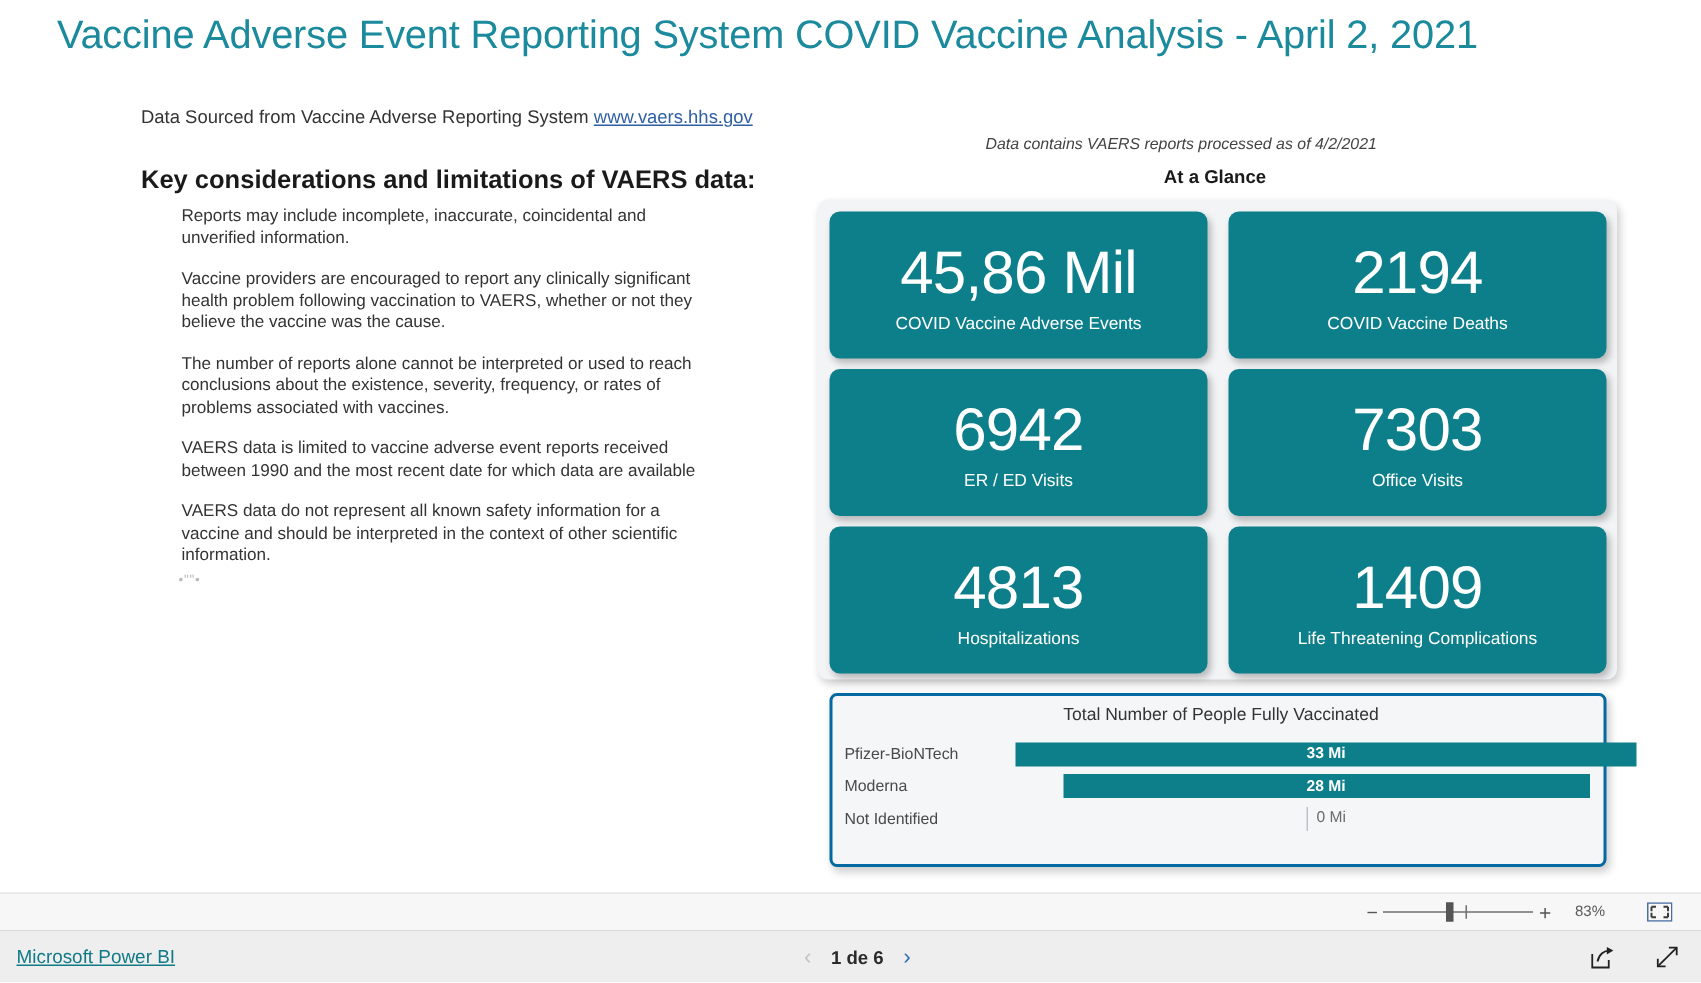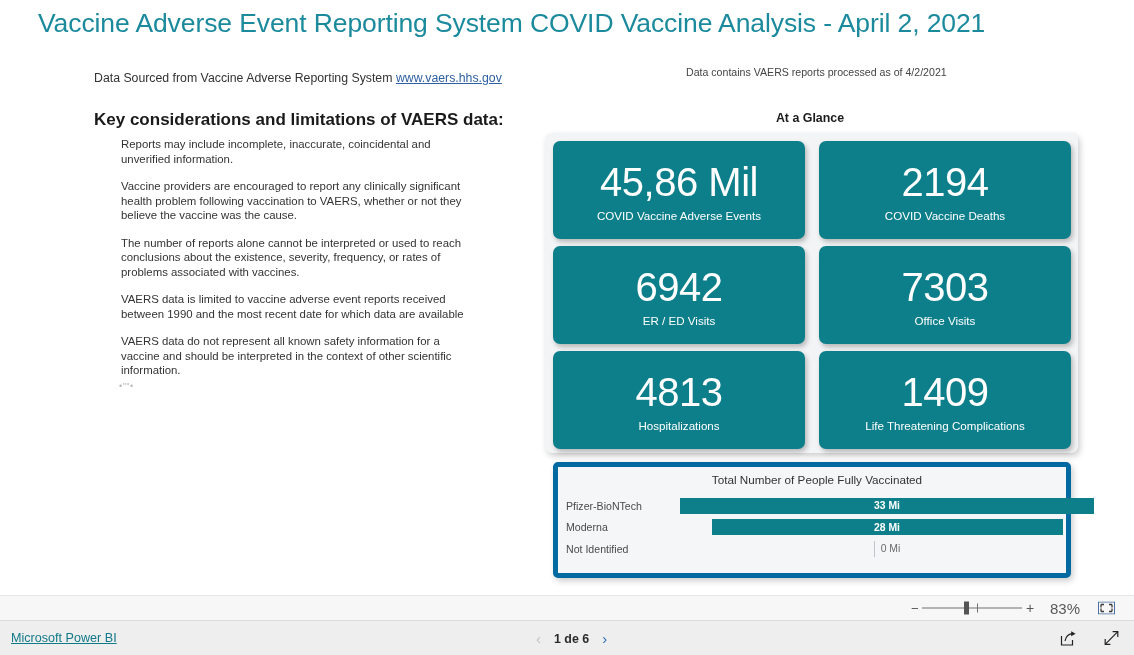--- a/index.html
+++ b/index.html
@@ -53,25 +53,25 @@
   }
   .source-link {
     color: #2e5fa3;
     text-decoration: underline;
     cursor: pointer;
   }
 
   .processed-note {
     position: absolute;
     left: 657px;
-    top: 66px;
+    top: 90px;
     font-size: 10.6px;
+    font-style: italic;
     color: #444444;
     white-space: nowrap;
-    margin-left: 29px;
   }
 
   
   .considerations-heading {
     position: absolute;
     left: 94px;
     top: 110px;
     font-size: 17px;
     font-weight: bold;
     color: #1a1a1a;
@@ -159,21 +159,21 @@
   }
 
   
   .chart-card {
     position: absolute;
     left: 553px;
     top: 462px;
     width: 518px;
     height: 116px;
     background: #f5f6f8;
-    border: 5px solid #0369a1;
+    border: 2px solid #0369a1;
     border-radius: 5px;
     box-shadow: 2px 3px 6px rgba(0,0,0,0.20);
   }
   .chart-title {
     position: absolute;
     left: 0; top: 6px;
     width: 518px;
     text-align: center;
     font-size: 11.7px;
     color: #333333;
@@ -284,21 +284,21 @@
     top: -4px;
     width: 1px;
     height: 9px;
     background: #707070;
   }
   .zoom-percent {
     position: absolute;
     left: 1050px;
     top: 50%;
     transform: translateY(-50%);
-    font-size: 15px;
+    font-size: 10px;
     color: #5a5a5a;
   }
   .fit-icon {
     position: absolute;
     left: 1098px;
     top: 50%;
     transform: translateY(-50%);
     cursor: pointer;
     line-height: 0;
   }

